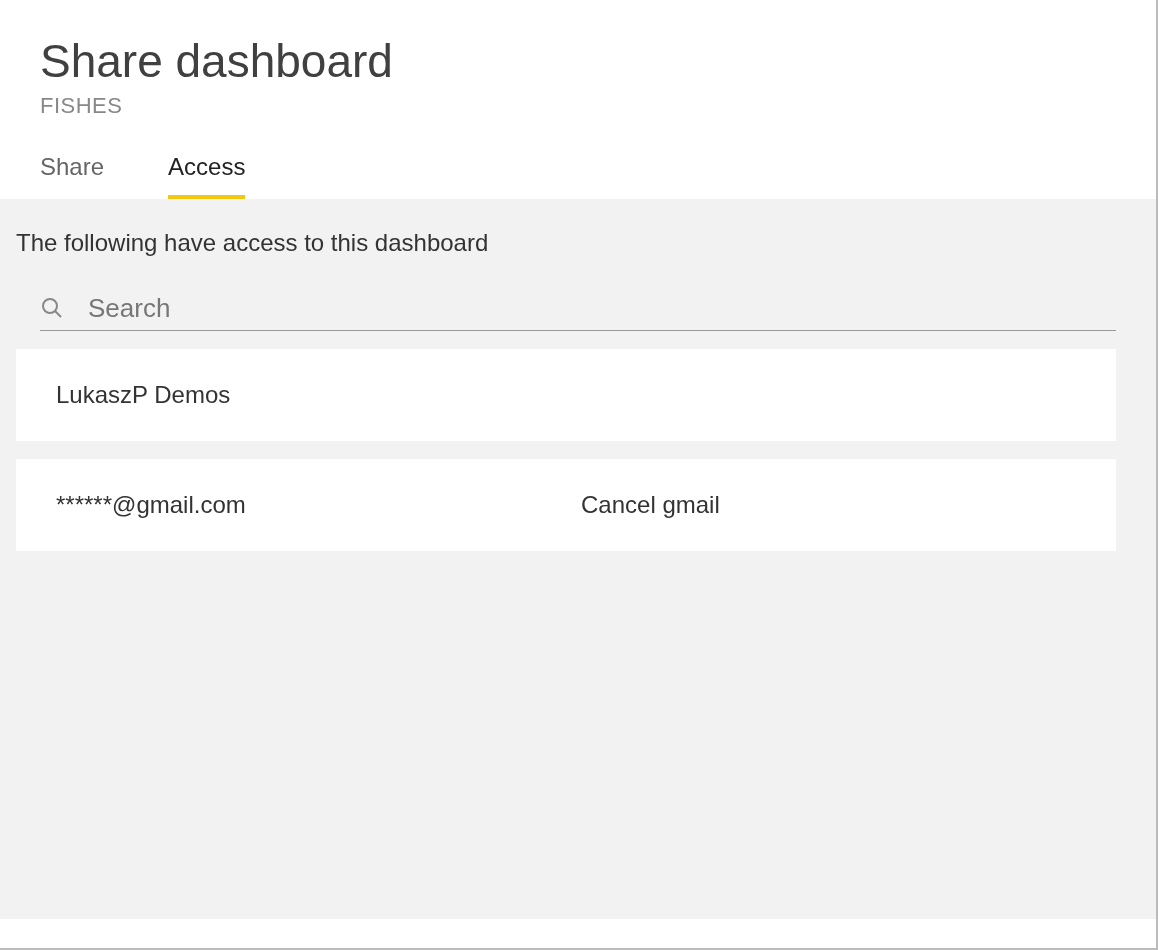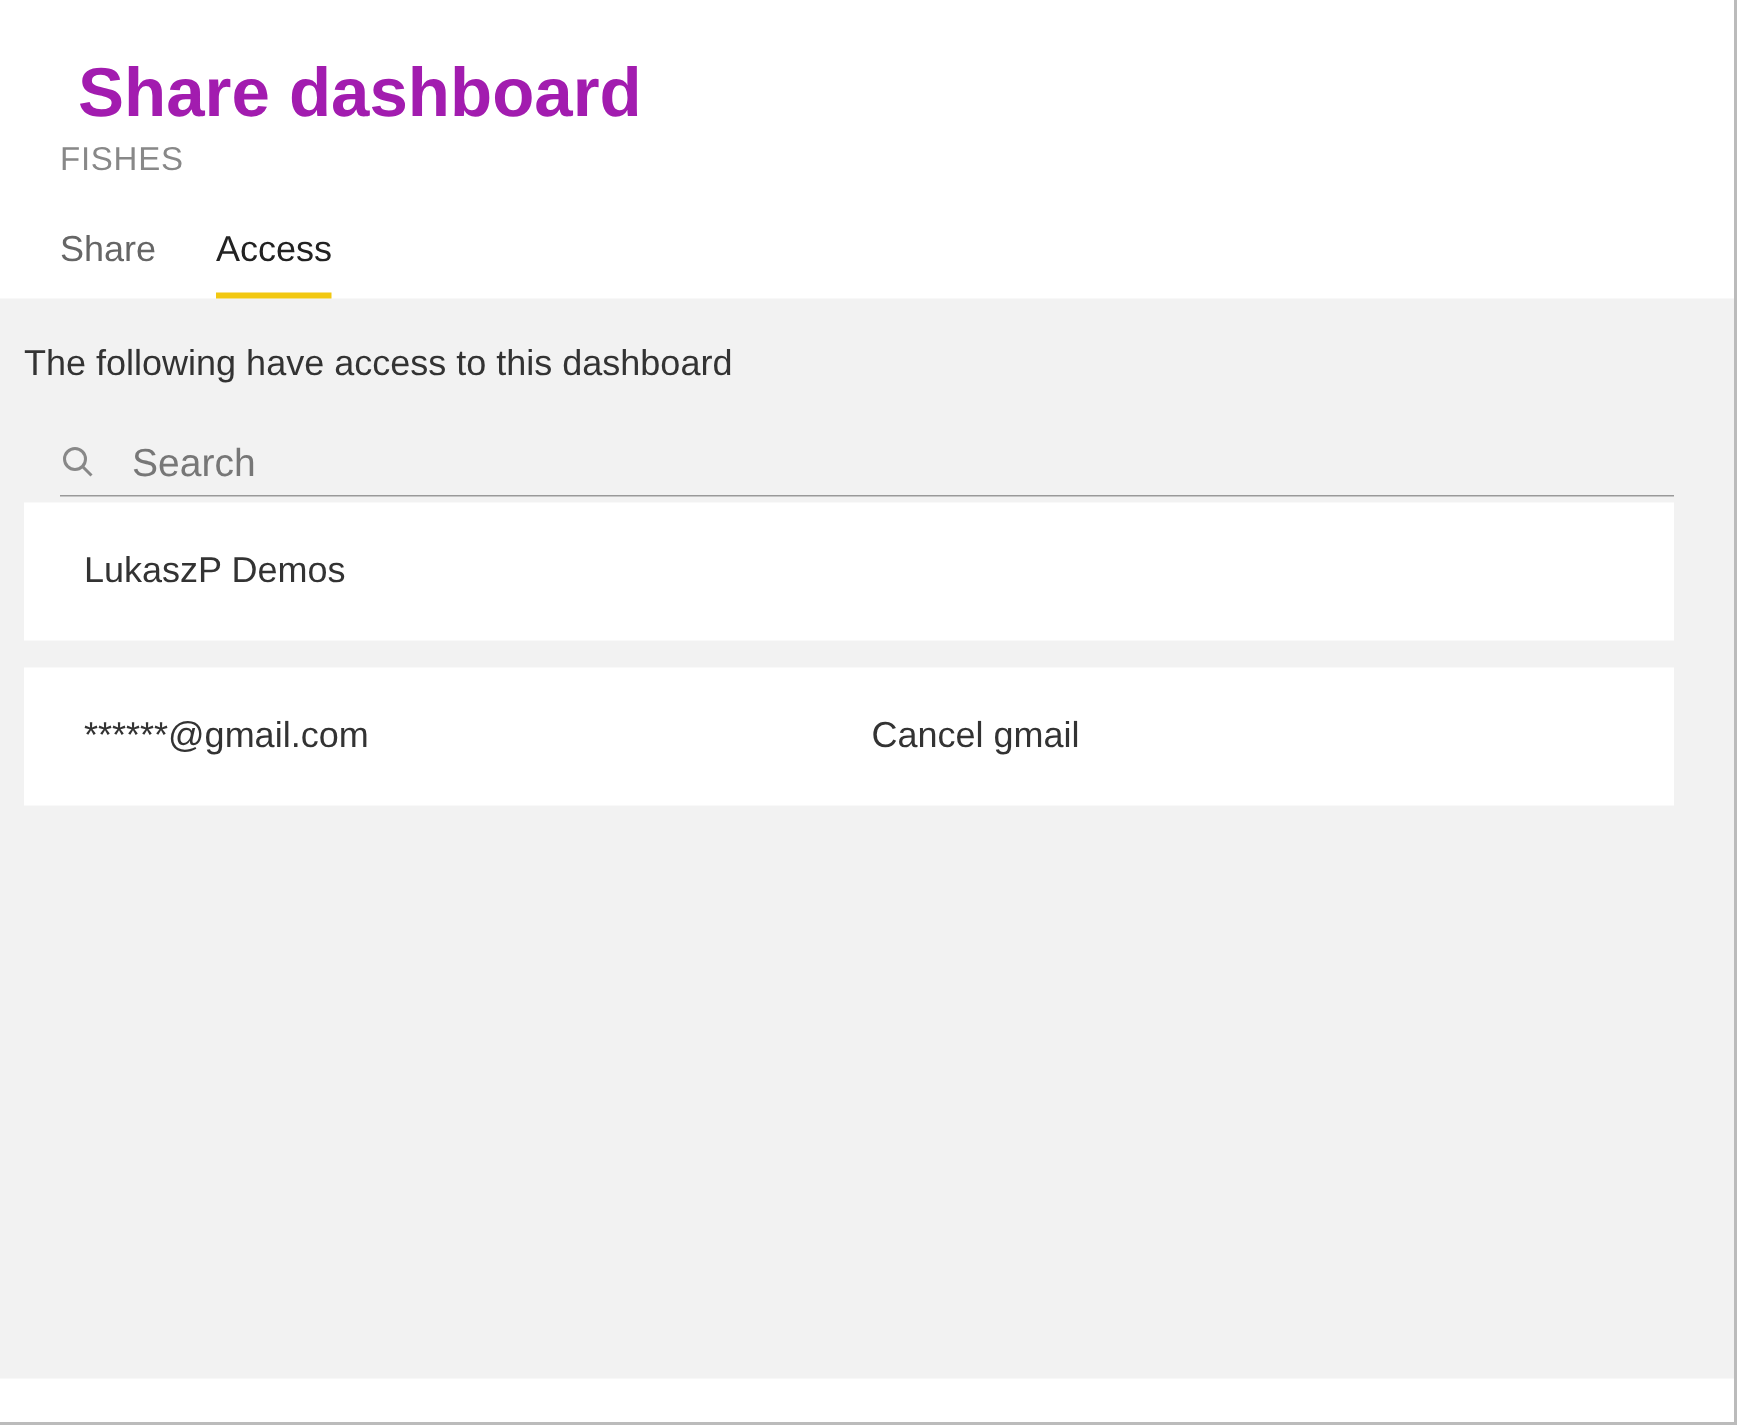--- a/index.html
+++ b/index.html
@@ -16,35 +16,34 @@
       overflow: hidden;
       border-right: 2px solid #bbb;
       border-bottom: 2px solid #bbb;
     }
     .header {
       padding: 36px 40px 0 40px;
       background: #fff;
     }
     .page-title {
       font-size: 46px;
-      font-weight: 700;
-      color: #a21caf;
+      font-weight: 400;
+      color: #404040;
       line-height: 1.1;
-      margin-left: 12px;
     }
     .subtitle {
       font-size: 22px;
       font-weight: 400;
       color: #888;
       letter-spacing: 0.5px;
       margin-top: 6px;
     }
     .tabs {
       display: flex;
-      gap: 40px;
+      gap: 64px;
       margin-top: 34px;
       padding: 0 0 0 0;
     }
     .tab {
       font-size: 24px;
       color: #666;
       padding-bottom: 14px;
       cursor: pointer;
       border-bottom: 4px solid transparent;
     }
@@ -63,21 +62,21 @@
       color: #333;
       margin-bottom: 36px;
     }
     .search-row {
       display: flex;
       align-items: center;
       margin-left: 24px;
       margin-right: 0;
       border-bottom: 1px solid #999;
       padding-bottom: 6px;
-      margin-bottom: 4px;
+      margin-bottom: 18px;
     }
     .search-icon {
       width: 24px;
       height: 24px;
       margin-right: 24px;
       color: #888;
       flex-shrink: 0;
     }
     .search-input {
       border: none;

